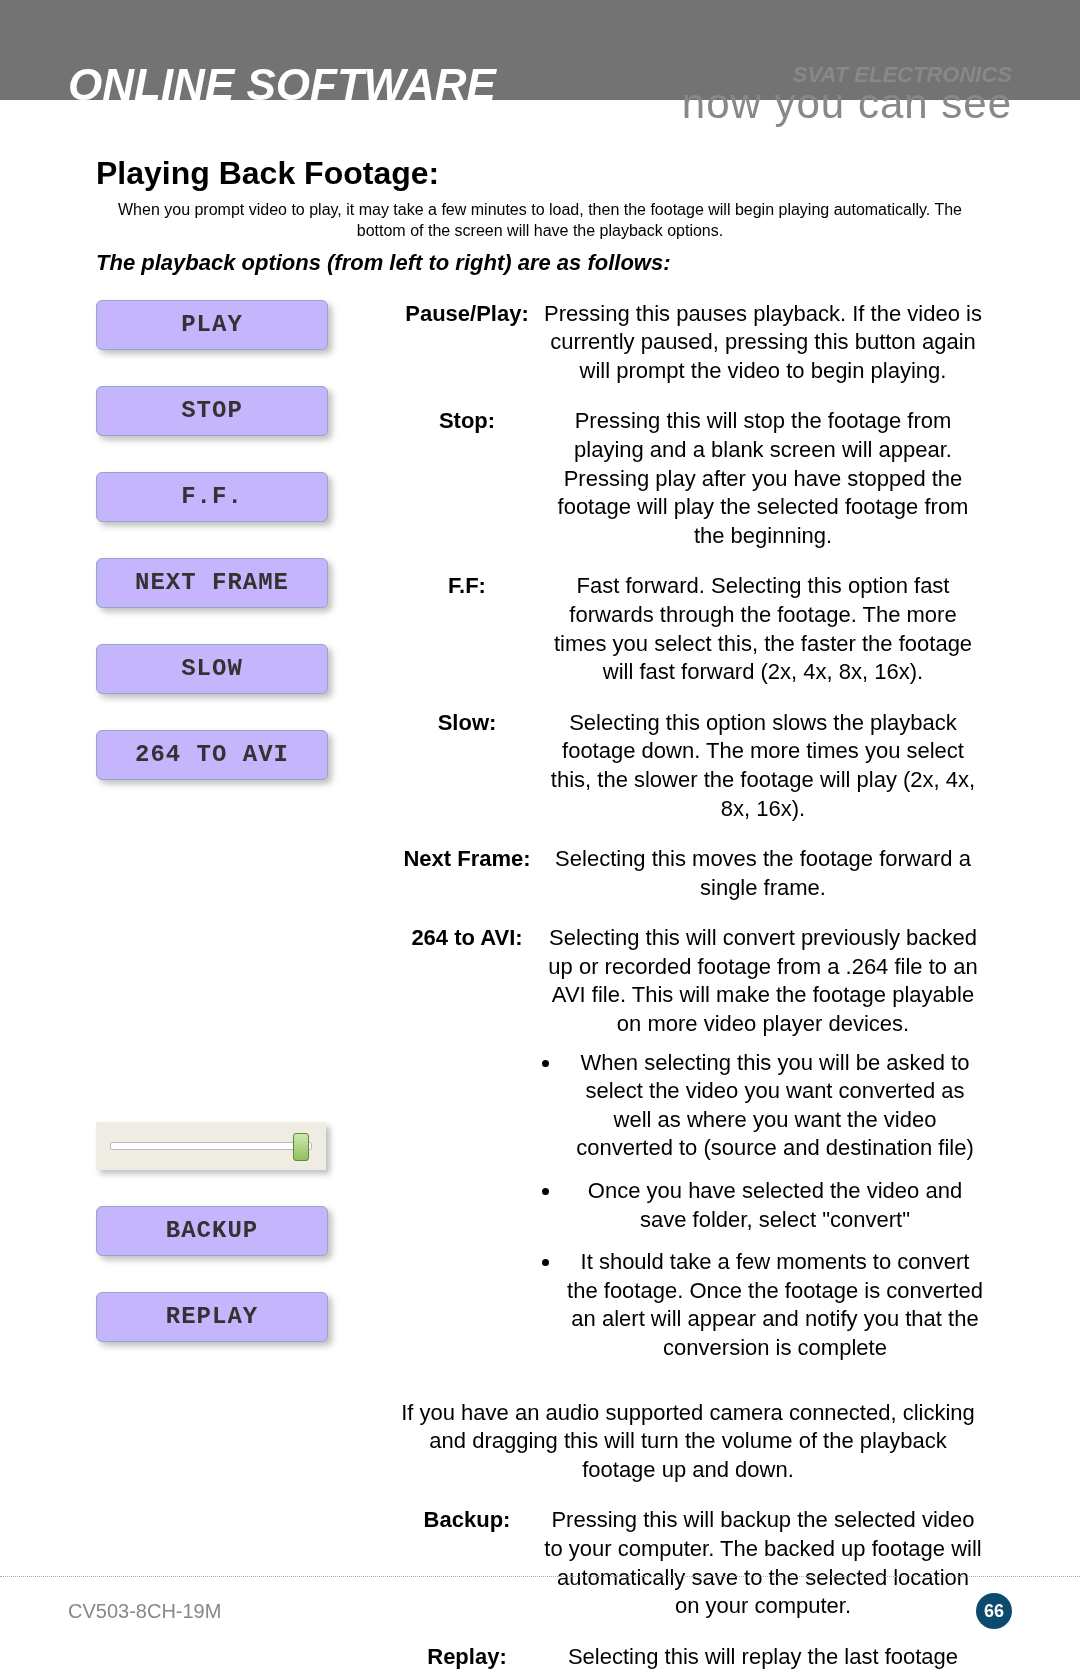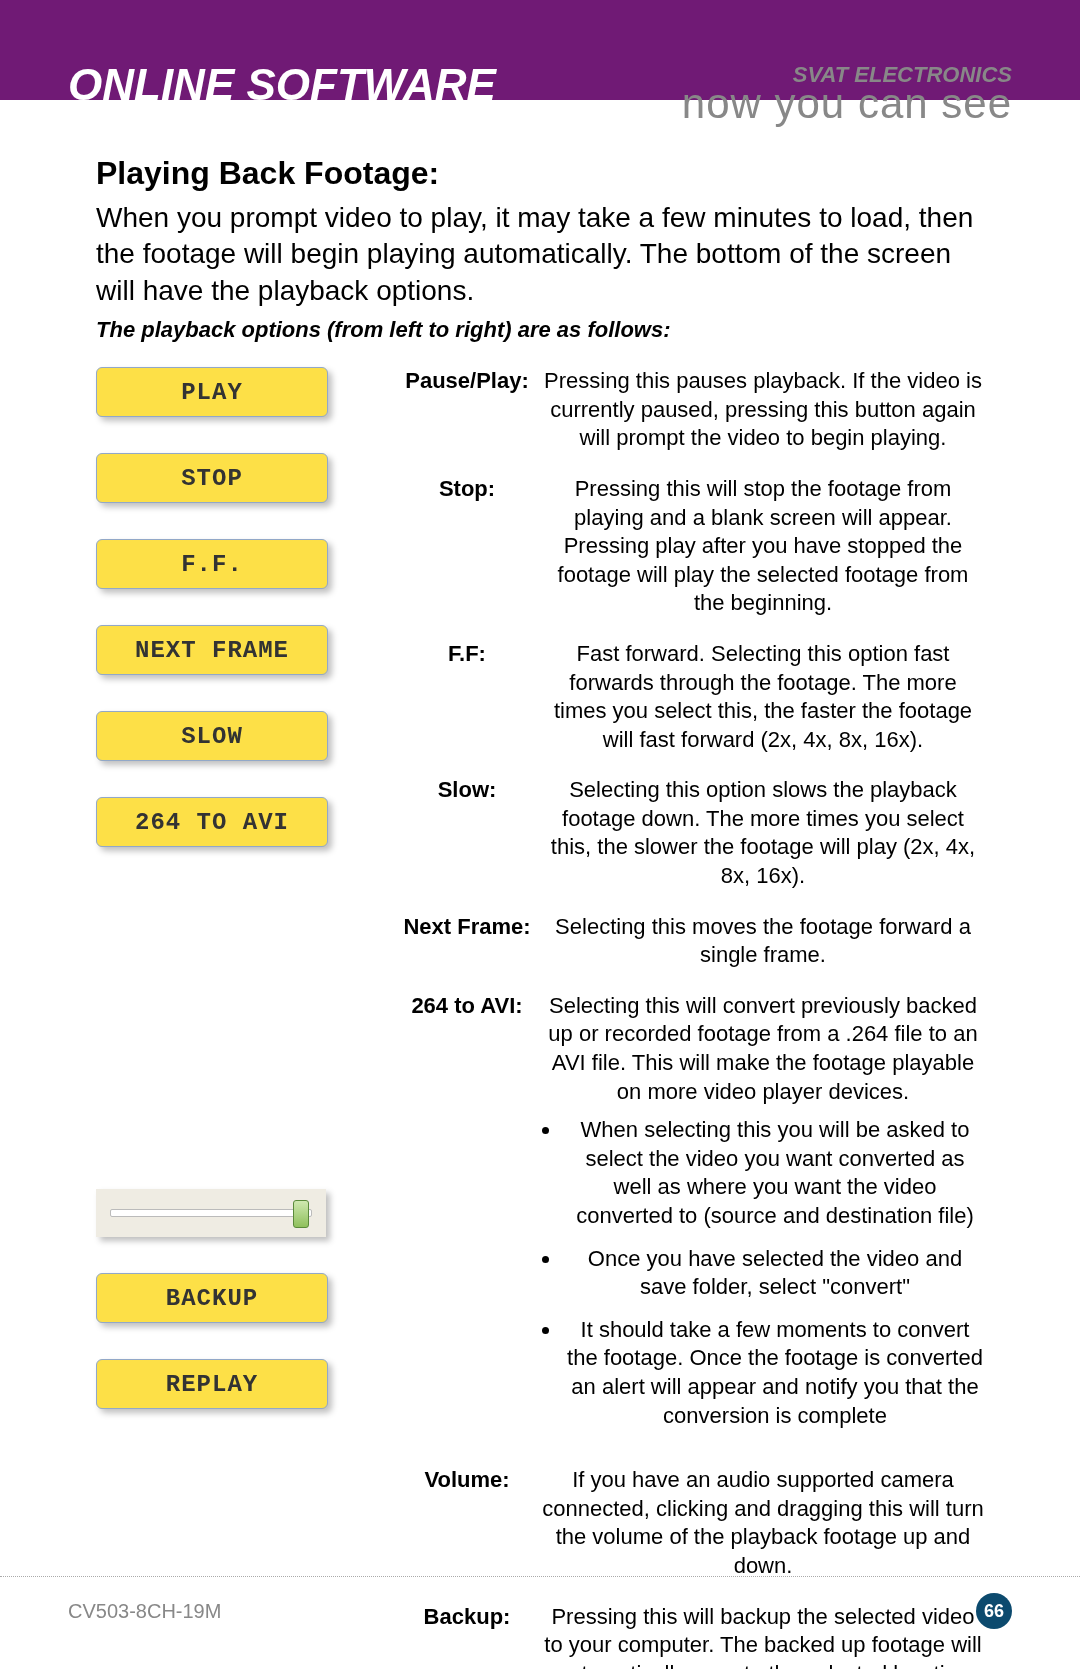--- a/index.html
+++ b/index.html
@@ -6,21 +6,21 @@
     margin: 0;
     padding: 0;
     width: 1080px;
     height: 1669px;
     font-family: Arial, Helvetica, sans-serif;
     background: #fff;
     color: #000;
     position: relative;
   }
   .top-bar {
-    background: #701a75;
+    background: #737373;
     height: 100px;
     width: 100%;
     position: relative;
   }
   .header-title {
     position: absolute;
     left: 68px;
     top: 60px;
     color: #fff;
     font-size: 44px;
@@ -54,43 +54,44 @@
   .content {
     padding: 0 96px;
     padding-top: 55px;
   }
   .section-title {
     font-size: 32px;
     font-weight: 900;
     margin-bottom: 8px;
   }
   .intro {
-    font-size: 28px;
+    font-size: 16px;
     line-height: 1.3;
     margin-bottom: 8px;
+    text-align: center;
   }
   .options-lead {
     font-size: 22px;
     font-weight: 900;
     font-style: italic;
     margin-bottom: 24px;
   }
   .layout {
     display: flex;
     gap: 36px;
   }
   .buttons-col {
     width: 260px;
     flex-shrink: 0;
   }
   .ui-button {
     width: 230px;
     height: 48px;
     margin-bottom: 36px;
-    background: #fde047;
+    background: #c4b5fd;
     border: 1px solid #92a8c8;
     border-radius: 6px;
     box-shadow: 4px 4px 6px rgba(0,0,0,0.25);
     display: flex;
     align-items: center;
     justify-content: center;
     position: relative;
   }
   .ui-button-inner {
     font-family: 'Courier New', monospace;
@@ -266,21 +267,20 @@
         <div class="desc-text">
           <span>Selecting this will convert previously backed up or recorded footage from a .264 file to an AVI file. This will make the footage playable on more video player devices.</span>
           <ul class="sub-list">
             <li>When selecting this you will be asked to select the video you want converted as well as where you want the video converted to (source and destination file)</li>
             <li>Once you have selected the video and save folder, select "convert"</li>
             <li>It should take a few moments to convert the footage. Once the footage is converted an alert will appear and notify you that the conversion is complete</li>
           </ul>
         </div>
       </div>
       <div class="desc-row">
-        <div class="desc-label">Volume:</div>
         <div class="desc-text">If you have an audio supported camera connected, clicking and dragging this will turn the volume of the playback footage up and down.</div>
       </div>
       <div class="desc-row">
         <div class="desc-label">Backup:</div>
         <div class="desc-text">Pressing this will backup the selected video to your computer. The backed up footage will automatically save to the selected location on your computer.</div>
       </div>
       <div class="desc-row">
         <div class="desc-label">Replay:</div>
         <div class="desc-text">Selecting this will replay the last footage played.</div>
       </div>

